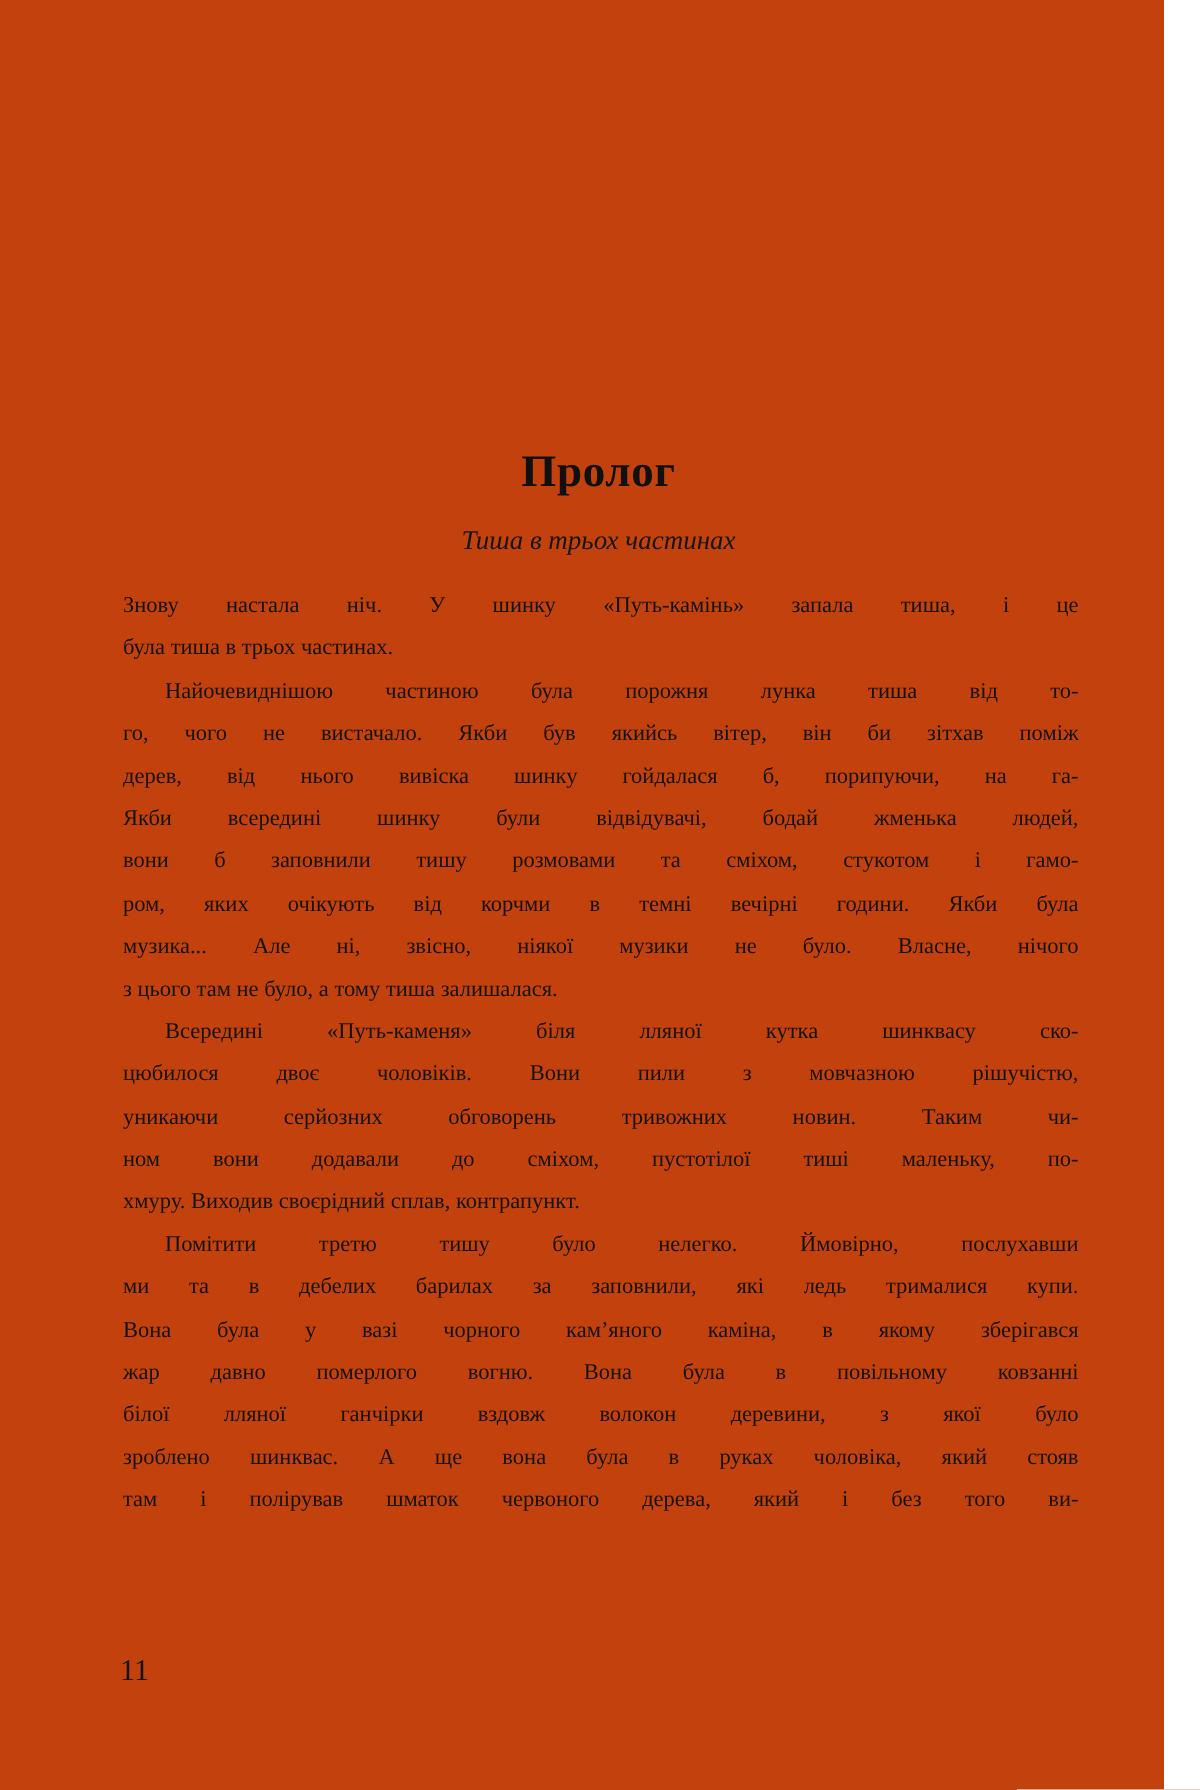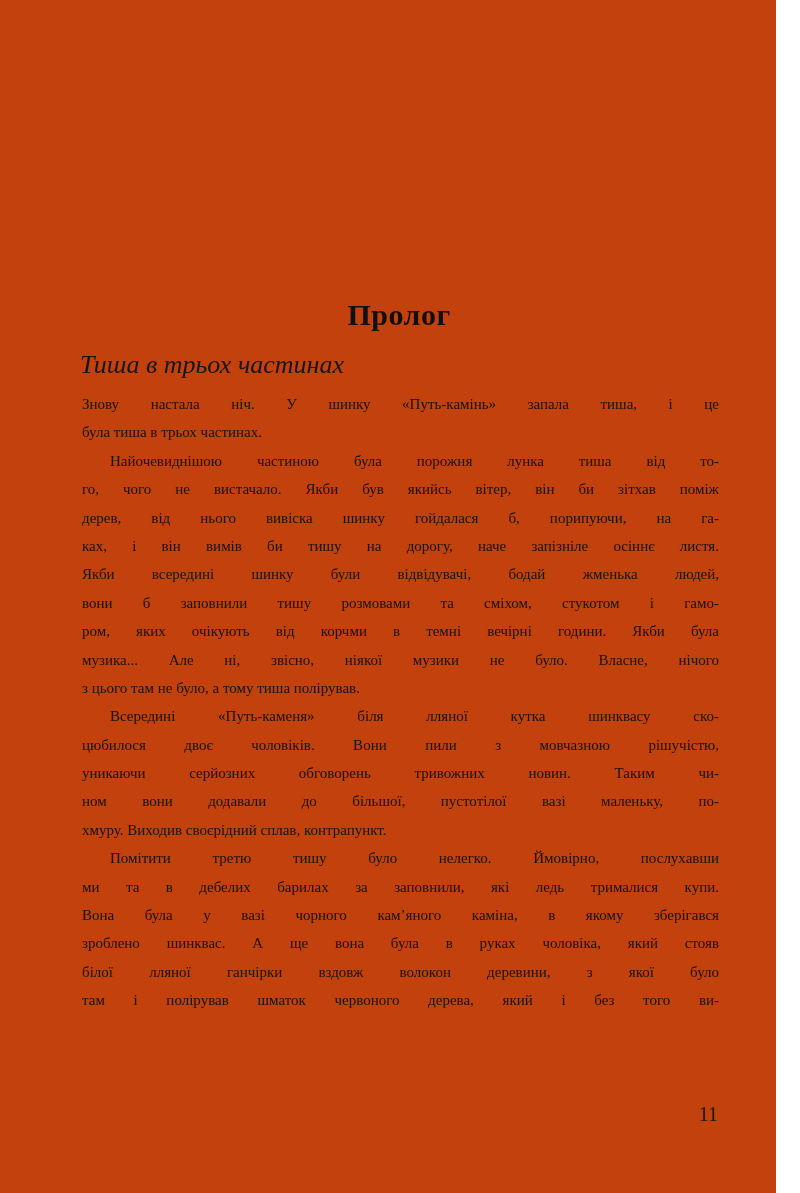--- a/index.html
+++ b/index.html
@@ -27,22 +27,22 @@
     font-weight: bold;
     letter-spacing: 0.5px;
     color: #101010;
   }
   .chapter-subtitle {
     position: absolute;
     top: 350px;
     left: 80px;
     width: 638px;
     margin: 0;
-    text-align: left;
-    font-size: 26px;
+    text-align: center;
+    font-size: 18px;
     font-weight: normal;
     font-style: italic;
     color: #161616;
   }
   .body-text {
     position: absolute;
     top: 390px;
     left: 82px;
     width: 637px;
     font-size: 15px;
@@ -64,49 +64,49 @@
     text-align-last: left;
   }
   .body-text .line.indent {
     padding-left: 28px;
   }
   .page-number {
     position: absolute;
     top: 1103px;
     left: 80px;
     width: 638px;
-    text-align: right;
+    text-align: left;
     font-size: 20px;
     color: #141414;
   }
 </style>
 </head>
 <body>
 
 <div class="page">
   <h1 class="chapter-title">Пролог</h1>
   <h2 class="chapter-subtitle">Тиша в трьох частинах</h2>
   <div class="body-text">
       <div class="line justify">Знову настала ніч. У шинку «Путь-камінь» запала тиша, і це</div>
       <div class="line last">була тиша в трьох частинах.</div>
       <div class="line justify indent">Найочевиднішою частиною була порожня лунка тиша від то-</div>
       <div class="line justify">го, чого не вистачало. Якби був якийсь вітер, він би зітхав поміж</div>
       <div class="line justify">дерев, від нього вивіска шинку гойдалася б, порипуючи, на га-</div>
-      <div class="line justify">ках, і він вимів би тишу на дорогу, наче запізніле осіннє листя.</div>
       <div class="line justify">Якби всередині шинку були відвідувачі, бодай жменька людей,</div>
       <div class="line justify">вони б заповнили тишу розмовами та сміхом, стукотом і гамо-</div>
       <div class="line justify">ром, яких очікують від корчми в темні вечірні години. Якби була</div>
       <div class="line justify">музика... Але ні, звісно, ніякої музики не було. Власне, нічого</div>
-      <div class="line last">з цього там не було, а тому тиша полірував.</div>
+      <div class="line last">з цього там не було, а тому тиша залишалася.</div>
       <div class="line justify indent">Всередині «Путь-каменя» біля лляної кутка шинквасу ско-</div>
       <div class="line justify">цюбилося двоє чоловіків. Вони пили з мовчазною рішучістю,</div>
       <div class="line justify">уникаючи серйозних обговорень тривожних новин. Таким чи-</div>
-      <div class="line justify">ном вони додавали до більшої, пустотілої вазі маленьку, по-</div>
+      <div class="line justify">ном вони додавали до сміхом, пустотілої тиші маленьку, по-</div>
       <div class="line last">хмуру. Виходив своєрідний сплав, контрапункт.</div>
       <div class="line justify indent">Помітити третю тишу було нелегко. Ймовірно, послухавши</div>
       <div class="line justify">ми та в дебелих барилах за заповнили, які ледь трималися купи.</div>
       <div class="line justify">Вона була у вазі чорного кам’яного каміна, в якому зберігався</div>
+      <div class="line justify">жар давно померлого вогню. Вона була в повільному ковзанні</div>
+      <div class="line justify">білої лляної ганчірки вздовж волокон деревини, з якої було</div>
       <div class="line justify">зроблено шинквас. А ще вона була в руках чоловіка, який стояв</div>
-      <div class="line justify">білої лляної ганчірки вздовж волокон деревини, з якої було</div>
       <div class="line justify">там і полірував шматок червоного дерева, який і без того ви-</div>
     </div>
   <div class="page-number">11</div>
 </div>
 
 </body></html>

